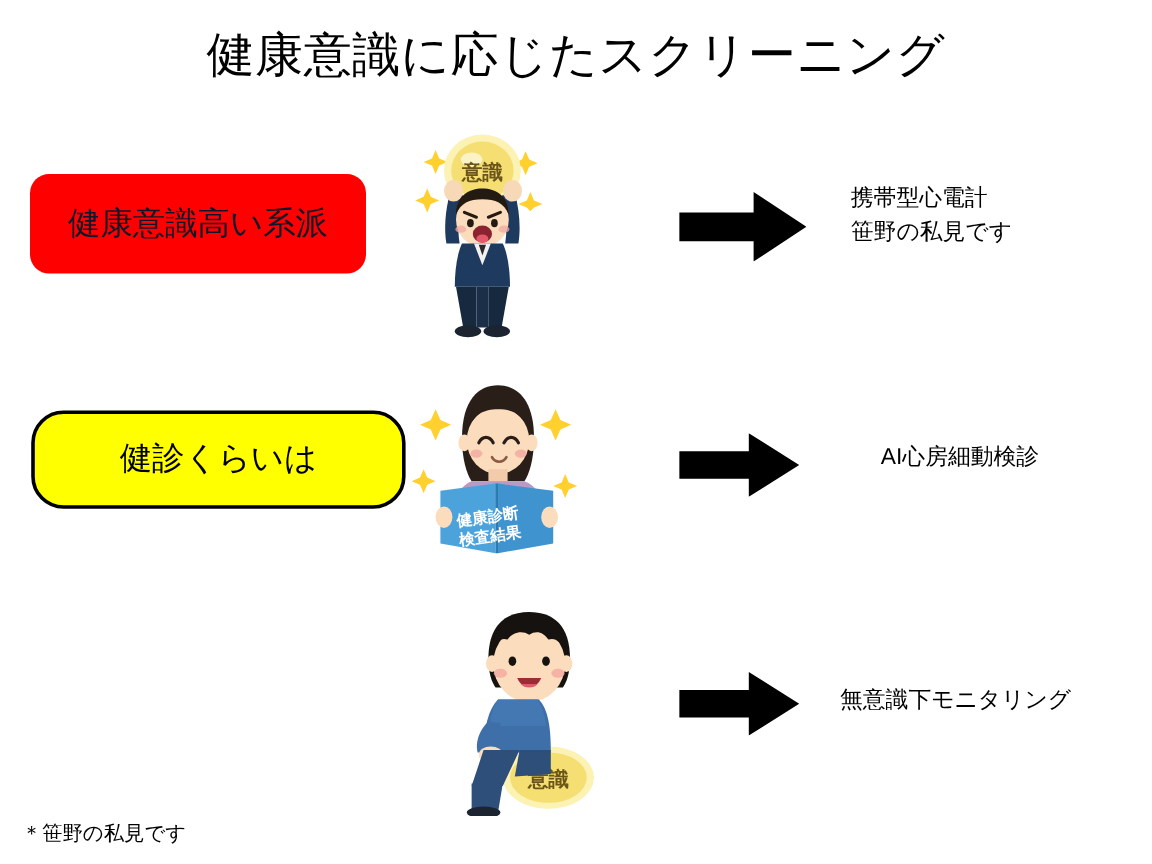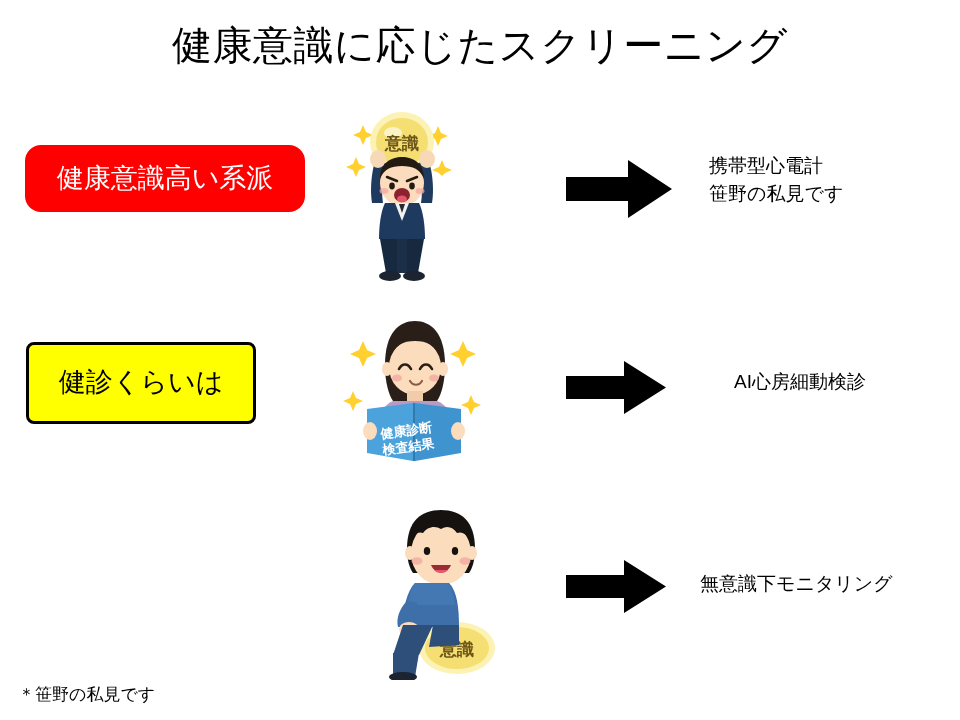--- a/index.html
+++ b/index.html
@@ -40,31 +40,31 @@
     align-items: center;
     justify-content: center;
     text-align: center;
     line-height: 1.18;
     font-size: 27px;
     font-weight: 400;
   }
   .cat-box .cat-line { display: block; }
 
   #cat-box-1 {
-    left: 25px;  top: 145px;  width: 280px; height: 67px;
+    left: 25px;  top: 145px;  width: 280px; height: 83px;
     background: #FF0000;
-    color: #ffffff;
+    color: #0f172a;
     border-radius: 16px;
     border: none;
   }
   #cat-box-2 {
-    left: 26px;  top: 342px;  width: 230px; height: 82px;
+    left: 26px;  top: 342px;  width: 312px; height: 82px;
     background: #FFFF00;
     color: #000000;
-    border-radius: 8px;
+    border-radius: 27px;
     border: 3px solid #000000;
   }
   #cat-box-3 {
     left: 26px;  top: 537px;  width: 279px; height: 79px;
     background: #1F3864;
     color: #FFFFFF;
     border-radius: 16px;
     border: 3px solid #000000;
   }
 

